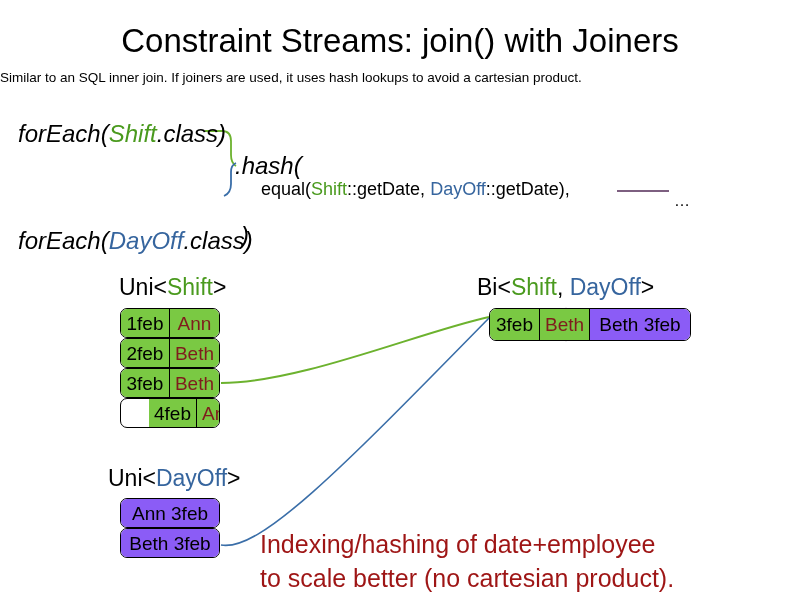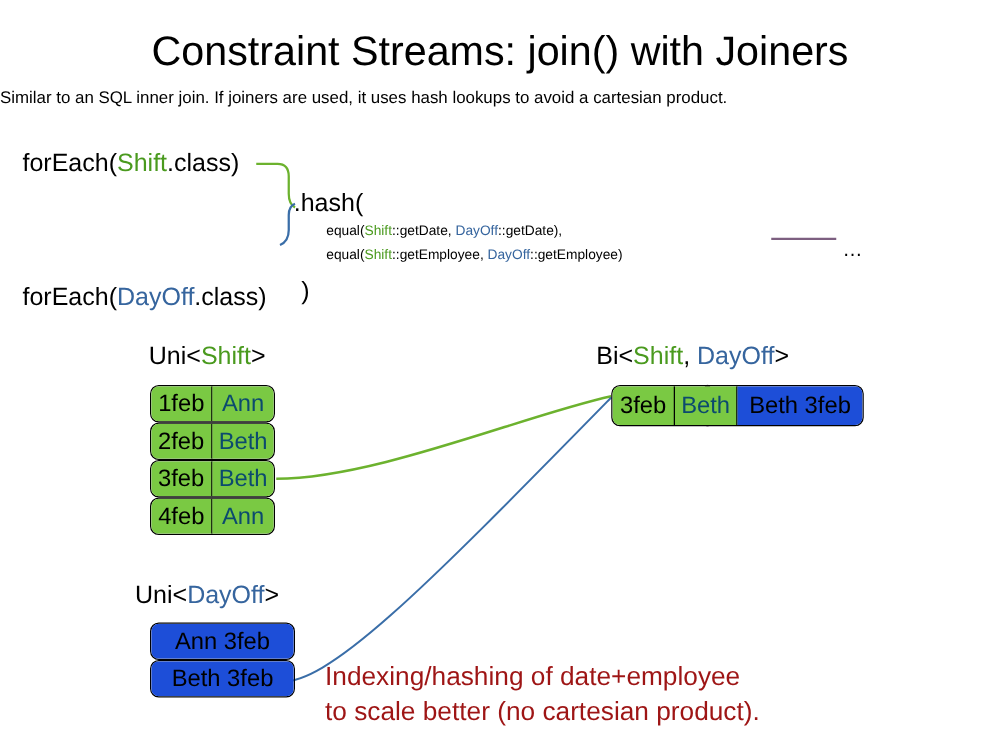--- a/index.html
+++ b/index.html
@@ -19,35 +19,35 @@
     font-size:33px;font-weight:normal;color:#000;
     letter-spacing:0px;white-space:nowrap;
   }
   .subtitle{
     position:absolute;left:0;top:70px;width:800px;
     text-align:left;
     font-size:13.5px;color:#000;white-space:nowrap;
   }
 
   
-  .code-line{position:absolute;font-size:20px;white-space:nowrap;color:#000;}
+  .code-line{position:absolute;font-size:24px;white-space:nowrap;color:#000;font-style:italic;}
   .fe-shift{left:18px;top:120px;}
   .fe-dayoff{left:18px;top:180px;margin-top:47px;}
   .join-open{left:235px;top:152px;}
   .join-close{left:241px;top:222px;}
-  .eq-line{position:absolute;font-size:11px;white-space:nowrap;color:#000;}
+  .eq-line{position:absolute;font-size:18px;white-space:nowrap;color:#000;}
   .eq1{left:261px;top:179px;}
   .eq2{left:261px;top:198px;}
   .ellipsis{position:absolute;left:674px;top:192px;font-size:16px;color:#000;letter-spacing:1px;}
 
   .t-shift{color:#4a9a1e;}
   .t-dayoff{color:#36659e;}
 
   
-  .caption{position:absolute;font-size:20px;white-space:nowrap;color:#000;}
+  .caption{position:absolute;font-size:23px;white-space:nowrap;color:#000;}
   .cap-uni-shift{left:119px;top:274px;}
   .cap-bi{left:477px;top:274px;}
   .cap-uni-dayoff{left:108px;top:465px;}
 
   
   .fact{
     position:absolute;
     box-sizing:border-box;
     border:1.6px solid #000;
     border-radius:7px;
@@ -57,50 +57,50 @@
     line-height:1;
   }
   .cell{
     display:flex;align-items:center;justify-content:center;
     box-sizing:border-box;
     white-space:nowrap;
     padding:0 5px;
     text-align:center;
   }
   .cell.green{background:#7ac943;}
-  .cell.blue{background:#1d4ed8;}
+  .cell.blue{background:#8b5cf6;}
   .cell.sep-r{border-right:1.6px solid #000;}
   .c-date{color:#000;}
-  .c-name{color:#0c4a6e;}
+  .c-name{color:#7f1d1d;}
   .c-plain{color:#000;}
 
   
   .shift-row{left:120px;width:100px;height:30px;}
   .sr1{top:308px;}
   .sr2{top:338px;}
   .sr3{top:368px;}
-  .sr4{top:398px;}
+  .sr4{top:398px;padding-left:28px;}
   .shift-row .cell{width:50px;}
 
   
   .bi-row{left:489px;top:308px;width:202px;height:33px;}
   .bi-row .bi-date{width:50px;}
   .bi-row .bi-name{width:50px;}
   .bi-row .bi-blue{width:100px;}
 
   
-  .dayoff-row{left:120px;width:116px;height:30px;}
+  .dayoff-row{left:120px;width:100px;height:30px;}
   .dr1{top:498px;}
   .dr2{top:528px;}
   .dayoff-row .cell{width:100%;}
 
   
   .note{
     position:absolute;left:260px;top:528px;
-    font-size:21px;color:#9e1515;line-height:1.34;white-space:nowrap;
+    font-size:25px;color:#9e1515;line-height:1.34;white-space:nowrap;
   }
 
   
   #links{position:absolute;left:0;top:0;width:800px;height:600px;pointer-events:none;}
 </style>
 </head>
 <body>
 
 <div id="slide">
 
@@ -124,21 +124,20 @@
   <div class="subtitle">Similar to an SQL inner join. If joiners are used, it uses hash lookups to avoid a cartesian product.</div>
 
   <div class="code-line fe-shift"><span>forEach(</span><span class="t-shift">Shift</span><span>.class)</span></div>
 
   <div class="code-line fe-dayoff"><span>forEach(</span><span class="t-dayoff">DayOff</span><span>.class)</span></div>
 
   <div class="code-line join-open">.hash(</div>
 
   <div class="eq-line eq1"><span>equal(</span><span class="t-shift">Shift</span><span>::getDate, </span><span class="t-dayoff">DayOff</span><span>::getDate),</span></div>
 
-  <div class="eq-line eq2"><span>equal(</span><span class="t-shift">Shift</span><span>::getEmployee, </span><span class="t-dayoff">DayOff</span><span>::getEmployee)</span></div>
 
   <div class="code-line join-close">)</div>
   <div class="ellipsis">…</div>
 
   <div class="caption cap-uni-shift"><span>Uni&lt;</span><span class="t-shift">Shift</span><span>&gt;</span></div>
 
   <div class="fact shift-row sr1">
     <div class="cell green sep-r c-date">1feb</div>
     <div class="cell green c-name">Ann</div>
   </div>

